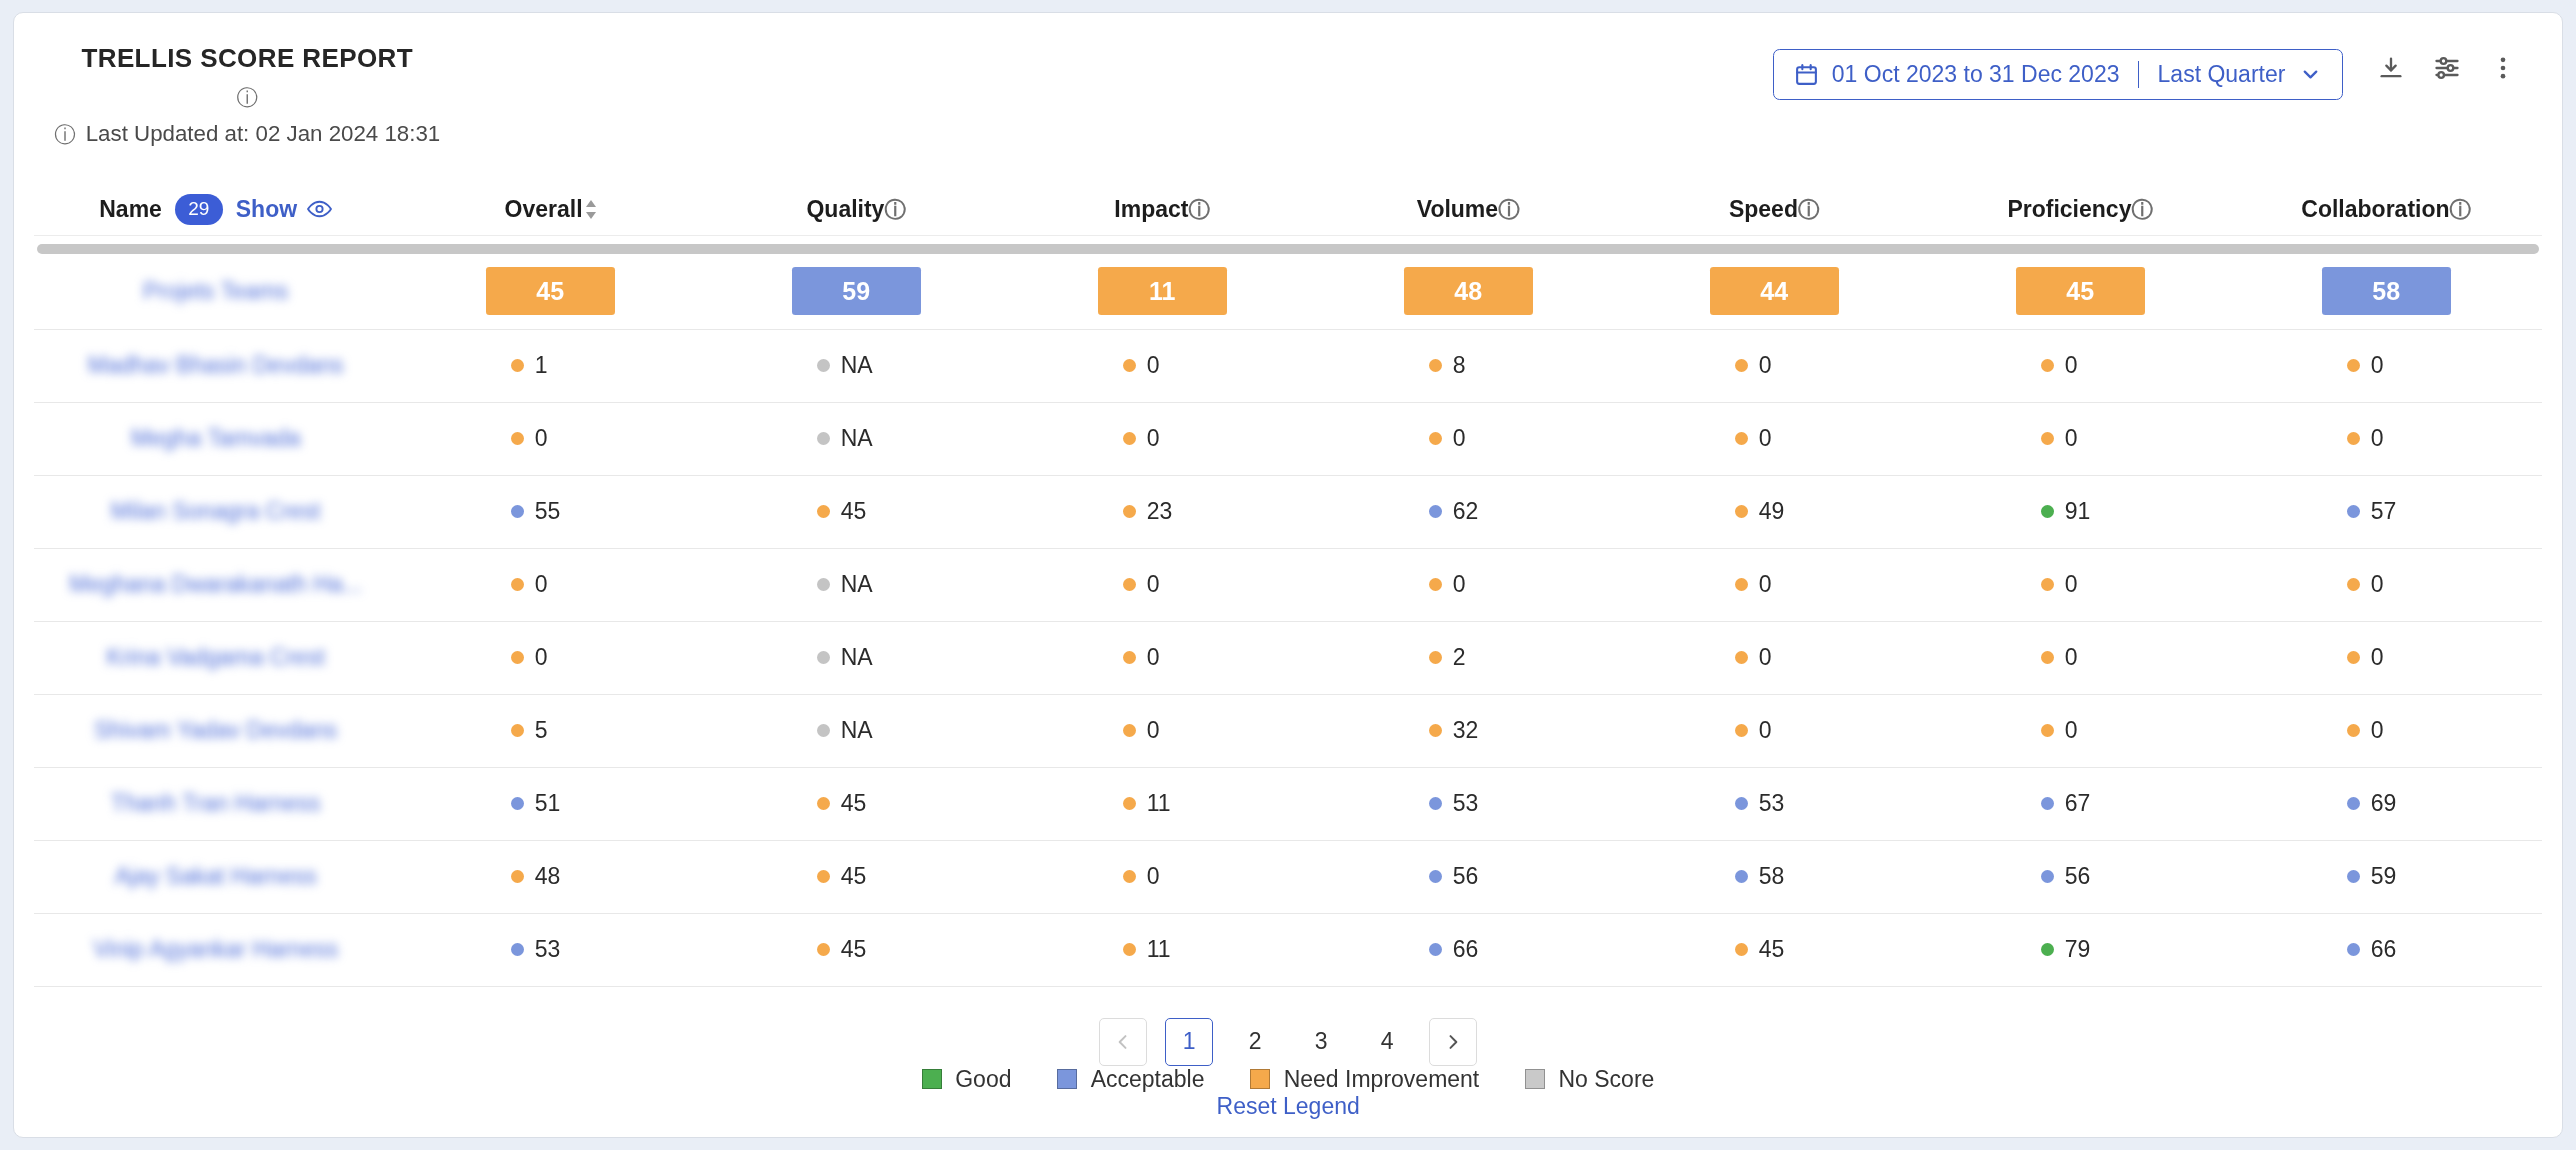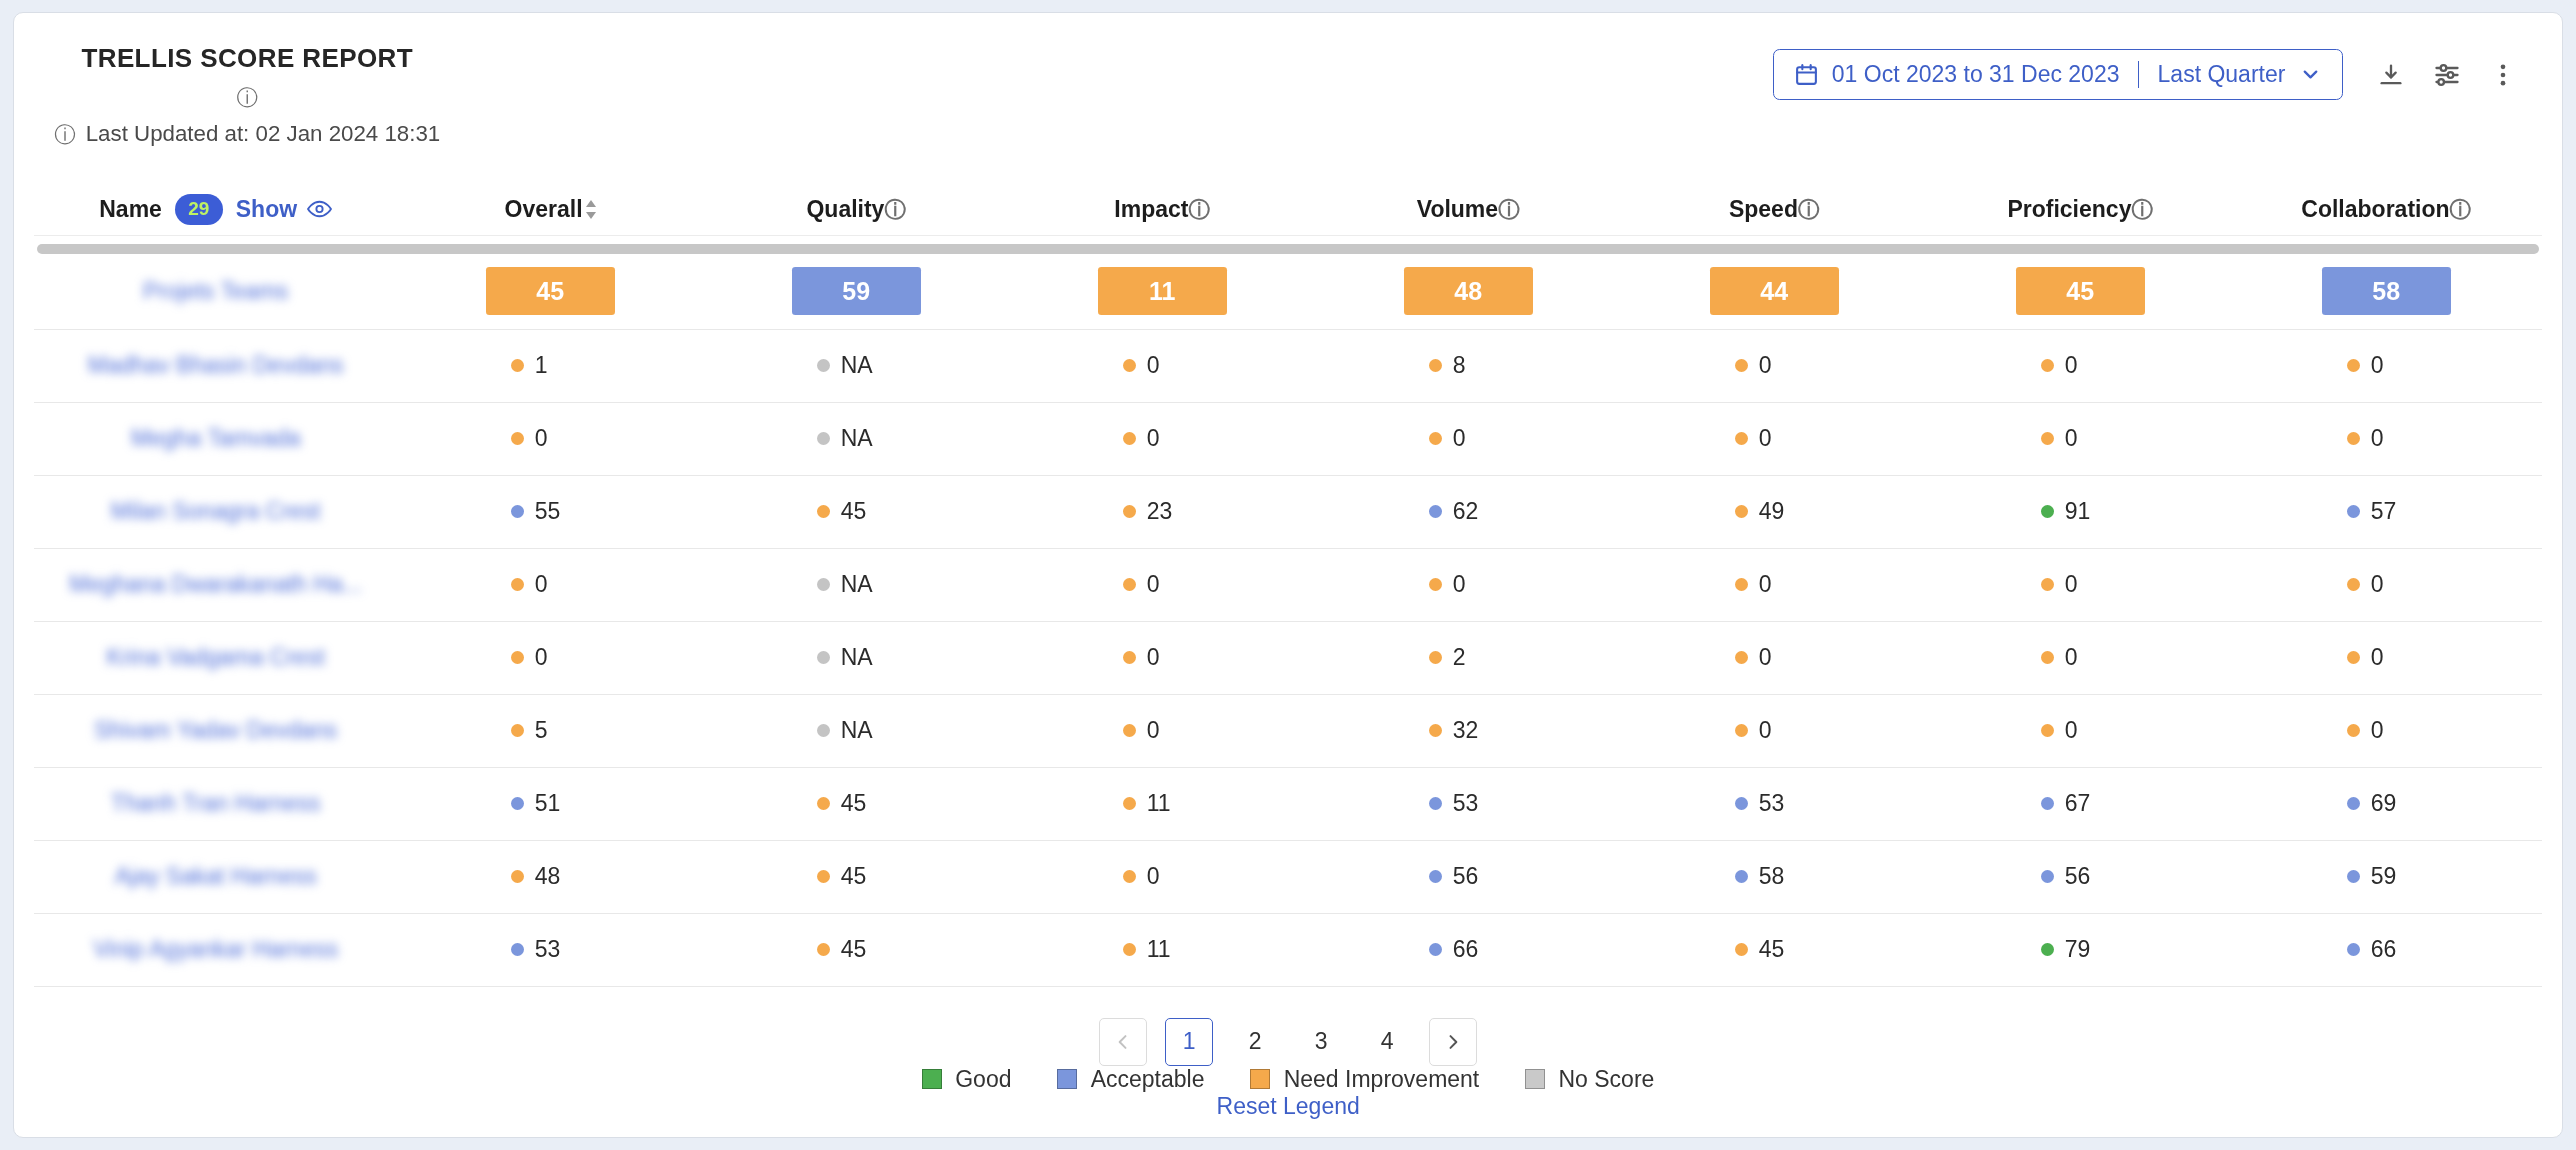--- a/index.html
+++ b/index.html
@@ -18,37 +18,37 @@
     border: 1.7px solid #d9dee6;
     border-radius: 10px;
     display: flex; flex-direction: column;
   }
   
   .top { display: flex; justify-content: space-between; align-items: flex-start; padding: 30px 40px 0 40px; }
   .title-row { display: flex; align-items: center; gap: 13.2px; flex-direction: column; }
   .title { font-size: 26px; font-weight: 700; letter-spacing: 0.4px; color: #262626; }
   .updated { display: flex; align-items: center; gap: 10px; margin-top: 13.2px; font-size: 22.3px; color: #4a4a4a; }
   .info-i { color: #6f6f6f; font-size: 21.5px; line-height: 1; font-family: "DejaVu Sans", sans-serif; cursor: default; }
-  .controls { display: flex; align-items: center; gap: 18px; margin-top: 6.6px; }
+  .controls { display: flex; gap: 18px; margin-top: 6.6px; }
   .datebox {
     display: flex; align-items: center; gap: 13.2px;
     border: 1.7px solid var(--accent); border-radius: 6.6px;
     height: 51px; padding: 0 20px;
     color: var(--accent); font-size: 23px; font-weight: 500;
     cursor: pointer; margin-right: 11.6px;
   }
   .datebox .sep { width: 1.7px; height: 26.5px; background: var(--accent); margin: 0 5px; }
   .iconbtn { display: flex; align-items: center; justify-content: center; width: 38px; height: 38px; cursor: pointer; }
   .icn { display: inline-flex; align-items: center; }
   
   .table-wrap { padding: 0 20px; margin-top: 36px; }
   .grid { display: grid; grid-template-columns: 363px repeat(7, 306px); align-items: center; }
   .header-row { height: 53px; border-bottom: 0.8px solid #ececec; }
   .name-head { display: flex; align-items: center; justify-content: center; gap: 13.2px; font-size: 23px; font-weight: 700; color: #1d1d1d; }
-  .count-pill { background: #3c5dd6; color: #bef264; border-radius: 827px; padding: 4.1px 13.2px; font-size: 19px; font-weight: 700; }
+  .count-pill { background: #3c5dd6; color: #ffffff; border-radius: 827px; padding: 4.1px 13.2px; font-size: 19px; font-weight: 400; }
   .show-link { display: flex; align-items: center; gap: 10px; color: var(--accent); font-weight: 700; font-size: 23px; cursor: pointer; }
   .head-cell { display: flex; align-items: center; justify-content: center; gap: 0; font-size: 23px; font-weight: 700; color: #1d1d1d; cursor: pointer; }
   .sort { display: inline-flex; flex-direction: column; gap: 4.1px; margin-left: 3.3px; }
   .sort .up { width: 0; height: 0; border-left: 5.8px solid transparent; border-right: 5.8px solid transparent; border-bottom: 7.4px solid #9a9a9a; }
   .sort .down { width: 0; height: 0; border-left: 5.8px solid transparent; border-right: 5.8px solid transparent; border-top: 7.4px solid #9a9a9a; }
   .hscroll { height: 10px; border-radius: 5px; background: #c7c7c7; margin: 7.4px 3.3px 0 3.3px; cursor: pointer; }
   .summary-row { height: 76px; border-bottom: 0.8px solid #e8e8e8; }
   .row { height: 73px; border-bottom: 0.8px solid #e8e8e8; }
   .name-cell { display: flex; justify-content: center; }
   .name-link { color: #4f6fd9; font-size: 23px; white-space: nowrap; filter: blur(4.6px); cursor: pointer; text-decoration: none; }

